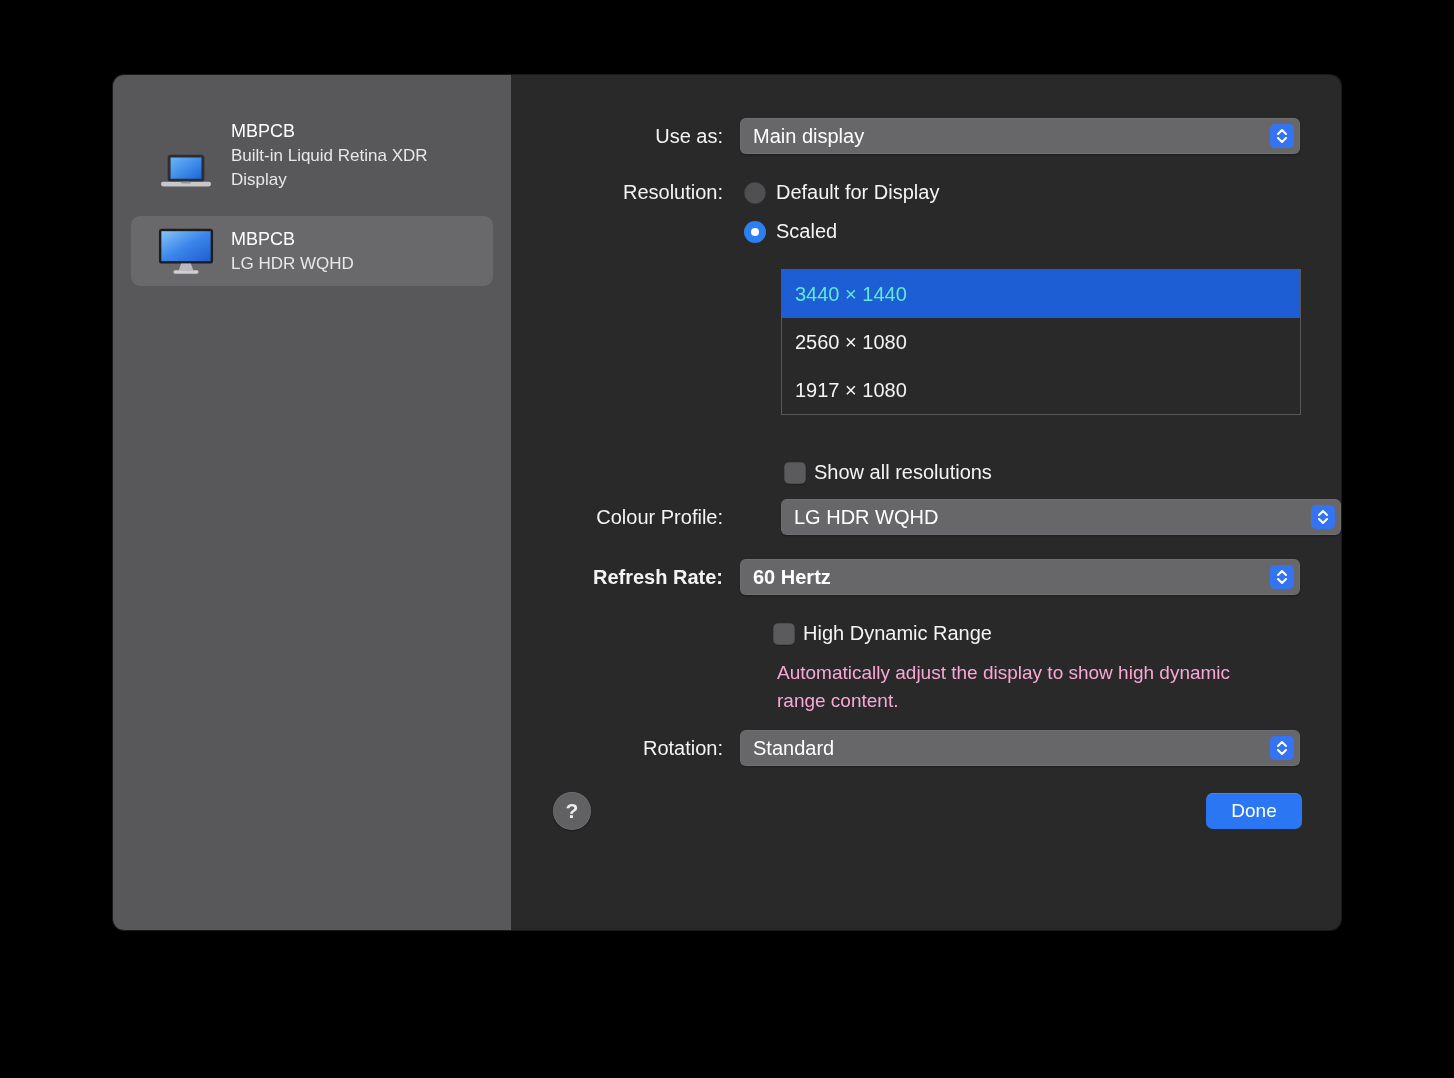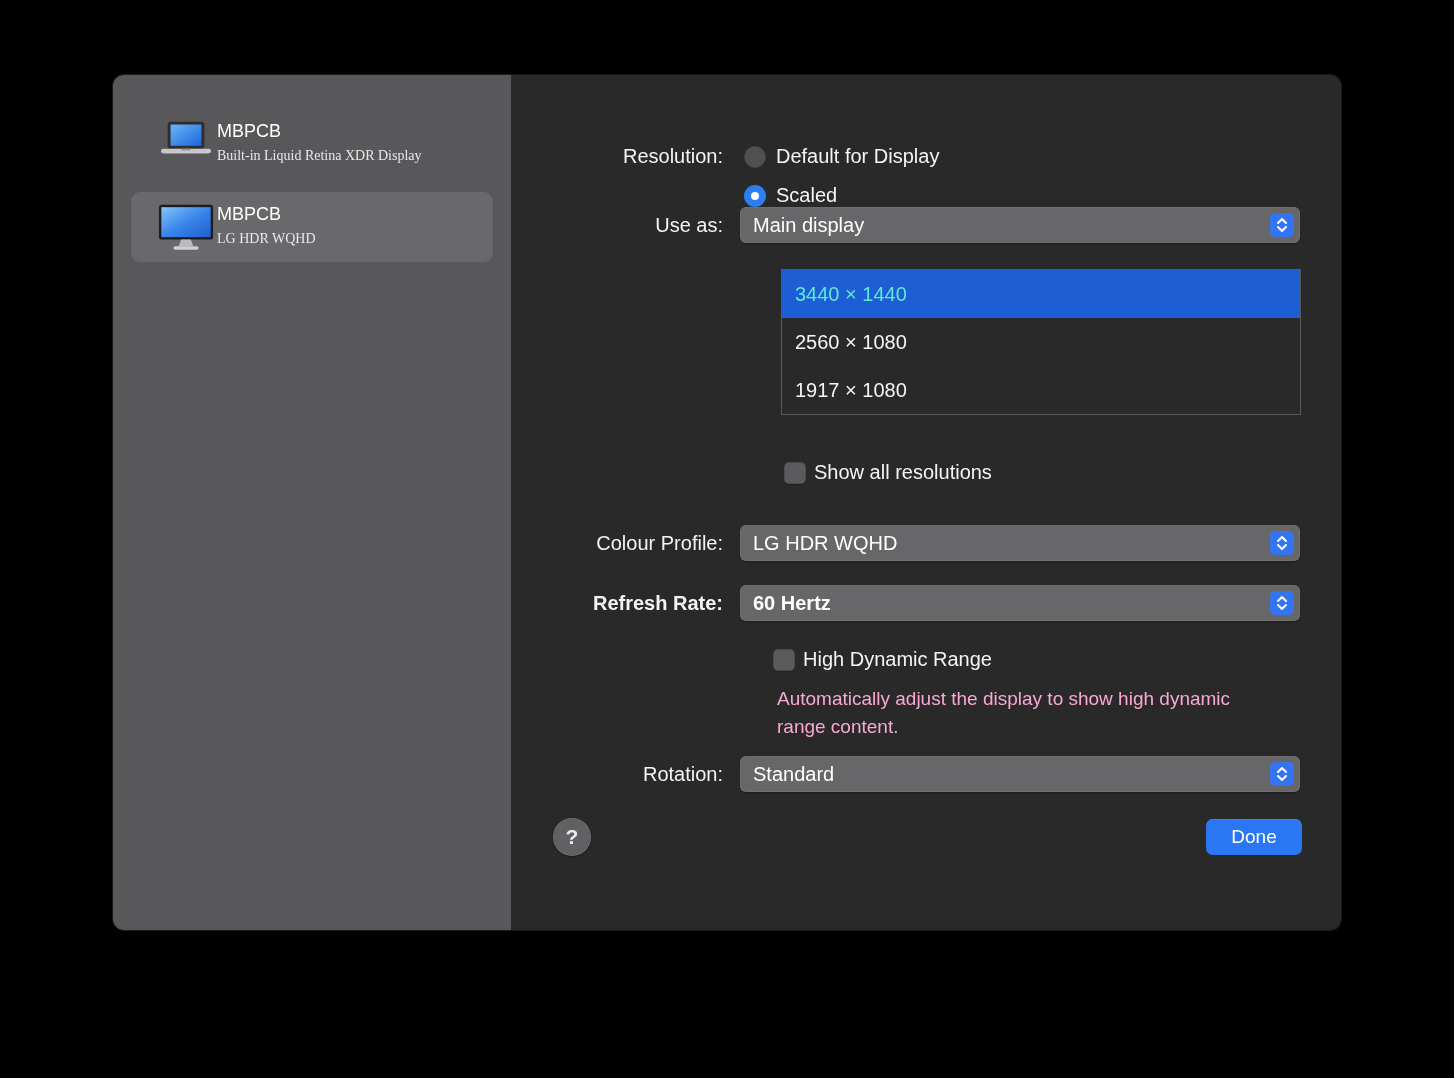--- a/index.html
+++ b/index.html
@@ -7,28 +7,28 @@
 
   .dialog {
     position:absolute; left:113px; top:75px; width:1228px; height:855px;
     border-radius:11px; overflow:hidden; display:flex;
     box-shadow: 0 0 0 1px rgba(255,255,255,0.10), 0 22px 60px rgba(0,0,0,0.7);
   }
 
   
   .sidebar { width:398px; background:#58585a; flex-shrink:0; padding:34px 18px 0 18px; }
   .side-item {
-    display:flex; align-items:flex-start; 
+    display:flex; align-items:flex-end; gap:14px;
     padding:10px 12px 10px 24px; border-radius:9px; cursor:default;
   }
   .side-item.selected { background:#69696c; }
   .side-item + .side-item { margin-top:14px; }
   .side-icon { width:62px; display:flex; justify-content:center; align-items:center; flex-shrink:0; }
   .side-title { color:#ffffff; font-size:18px; font-weight:500; line-height:25px; }
-  .side-sub { color:#e8e8ea; font-size:14px; font-weight:400; line-height:24px; max-width:215px;font-family:Liberation Serif, serif; }
+  .side-sub { color:#e8e8ea; font-size:17px; font-weight:400; line-height:24px; max-width:215px; }
 
   
   .main { flex:1; background:#29292a; position:relative; padding-top:43px; color:#f2f2f3; }
   .row { display:flex; align-items:center; }
   .label {
     width:212px; flex-shrink:0; text-align:right; font-size:20px; color:#f4f4f5;
   }
   .control { margin-left:17px; }
 
   
@@ -100,21 +100,21 @@
     cursor:default;
   }
 
   
   .row-useas { margin-top:0; }
   .row-resolution { margin-top:27px; align-items:flex-start; }
   .row-resolution .label { margin-top:0; line-height:22px; }
   .row-list { margin-top:26px; }
   .row-showall { margin-top:46px; }
   .row-showall .control { margin-left:61px; }
-  .row-profile { margin-top:41px; }
+  .row-profile { margin-top:15px;justify-content:space-between; }
   .row-refresh { margin-top:24px;font-weight:bold; }
   .row-hdr { margin-top:27px; }
   .row-hdr .control { margin-left:22px;padding-left:28px; }
   .row-rotation { margin-top:15px; }
 </style>
 </head>
 <body>
 
 <div class="dialog">
 
@@ -160,51 +160,51 @@
       <div class="side-text">
         <div class="side-title">MBPCB</div>
         <div class="side-sub">LG HDR WQHD</div>
       </div>
     </div>
 
   </div>
 
   <div class="main">
 
+    <div class="row row-useas">
+      <div class="label">Use as:</div>
+      <div class="control">
+        <div class="dropdown">
+          <span class="dd-value">Main display</span>
+          <span class="dd-stepper">
+            <svg width="12" height="16" viewBox="0 0 12 16">
+              <path d="M2 6 L6 2 L10 6" stroke="#fff" stroke-width="2" fill="none" stroke-linecap="round" stroke-linejoin="round"></path>
+              <path d="M2 10 L6 14 L10 10" stroke="#fff" stroke-width="2" fill="none" stroke-linecap="round" stroke-linejoin="round"></path>
+            </svg>
+          </span>
+        </div>
+      </div>
+    </div>
+
     <div class="row row-resolution">
       <div class="label">Resolution:</div>
       <div class="control">
         <div class="radio-group">
           <div class="radio-row">
             <span class="radio"></span>
             <span class="radio-label">Default for Display</span>
           </div>
           <div class="radio-row">
             <span class="radio on"></span>
             <span class="radio-label">Scaled</span>
           </div>
         </div>
       </div>
     </div>
 
-    <div class="row row-useas">
-      <div class="label">Use as:</div>
-      <div class="control">
-        <div class="dropdown">
-          <span class="dd-value">Main display</span>
-          <span class="dd-stepper">
-            <svg width="12" height="16" viewBox="0 0 12 16">
-              <path d="M2 6 L6 2 L10 6" stroke="#fff" stroke-width="2" fill="none" stroke-linecap="round" stroke-linejoin="round"></path>
-              <path d="M2 10 L6 14 L10 10" stroke="#fff" stroke-width="2" fill="none" stroke-linecap="round" stroke-linejoin="round"></path>
-            </svg>
-          </span>
-        </div>
-      </div>
-    </div>
-
     <div class="row row-list">
       <div class="label"></div>
       <div class="control">
         <div class="res-list">
           <div class="res-row selected">3440 × 1440</div>
           <div class="res-row">2560 × 1080</div>
           <div class="res-row">1917 × 1080</div>
         </div>
       </div>
     </div>

